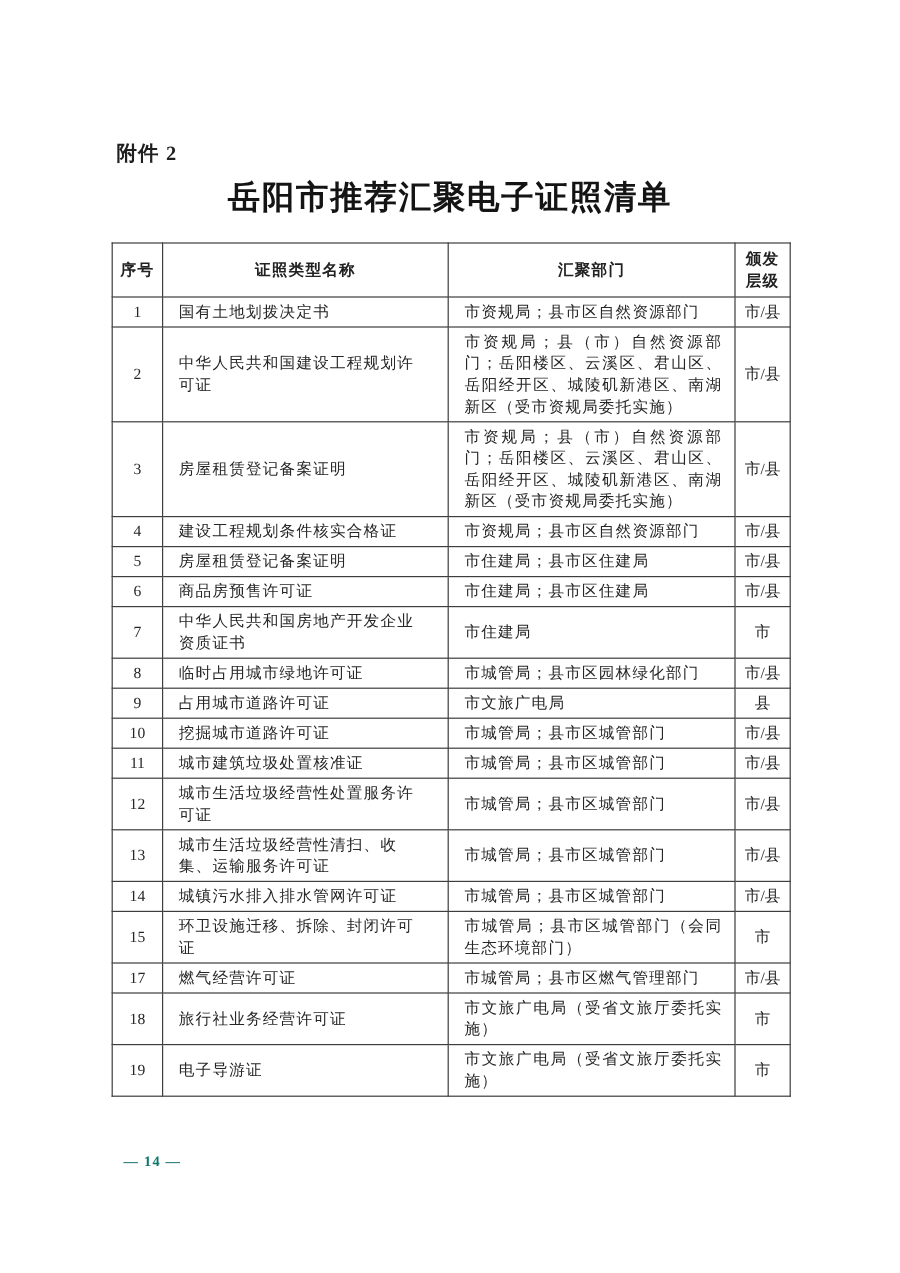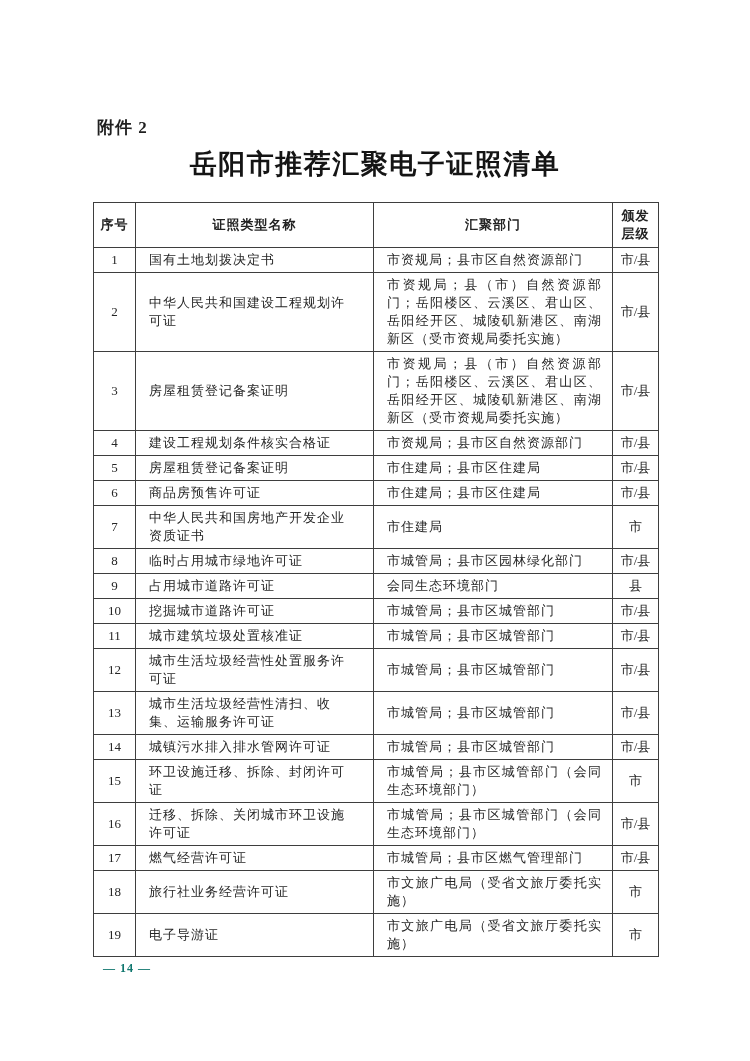--- a/index.html
+++ b/index.html
@@ -153,21 +153,21 @@
         </tr>
         <tr>
           <td class="c-no">8</td>
           <td class="c-name">临时占用城市绿地许可证</td>
           <td class="c-dept">市城管局；县市区园林绿化部门</td>
           <td class="c-level">市/县</td>
         </tr>
         <tr>
           <td class="c-no">9</td>
           <td class="c-name">占用城市道路许可证</td>
-          <td class="c-dept">会同生态环境部门</td>
+          <td class="c-dept">市文旅广电局</td>
           <td class="c-level">县</td>
         </tr>
         <tr>
           <td class="c-no">10</td>
           <td class="c-name">挖掘城市道路许可证</td>
           <td class="c-dept">市城管局；县市区城管部门</td>
           <td class="c-level">市/县</td>
         </tr>
         <tr>
           <td class="c-no">11</td>
@@ -193,26 +193,20 @@
           <td class="c-dept">市城管局；县市区城管部门</td>
           <td class="c-level">市/县</td>
         </tr>
         <tr>
           <td class="c-no">15</td>
           <td class="c-name">环卫设施迁移、拆除、封闭许可证</td>
           <td class="c-dept">市城管局；县市区城管部门（会同生态环境部门）</td>
           <td class="c-level">市</td>
         </tr>
         <tr>
-          <td class="c-no">16</td>
-          <td class="c-name">迁移、拆除、关闭城市环卫设施许可证</td>
-          <td class="c-dept">市城管局；县市区城管部门（会同生态环境部门）</td>
-          <td class="c-level">市/县</td>
-        </tr>
-        <tr>
           <td class="c-no">17</td>
           <td class="c-name">燃气经营许可证</td>
           <td class="c-dept">市城管局；县市区燃气管理部门</td>
           <td class="c-level">市/县</td>
         </tr>
         <tr>
           <td class="c-no">18</td>
           <td class="c-name">旅行社业务经营许可证</td>
           <td class="c-dept">市文旅广电局（受省文旅厅委托实施）</td>
           <td class="c-level">市</td>

